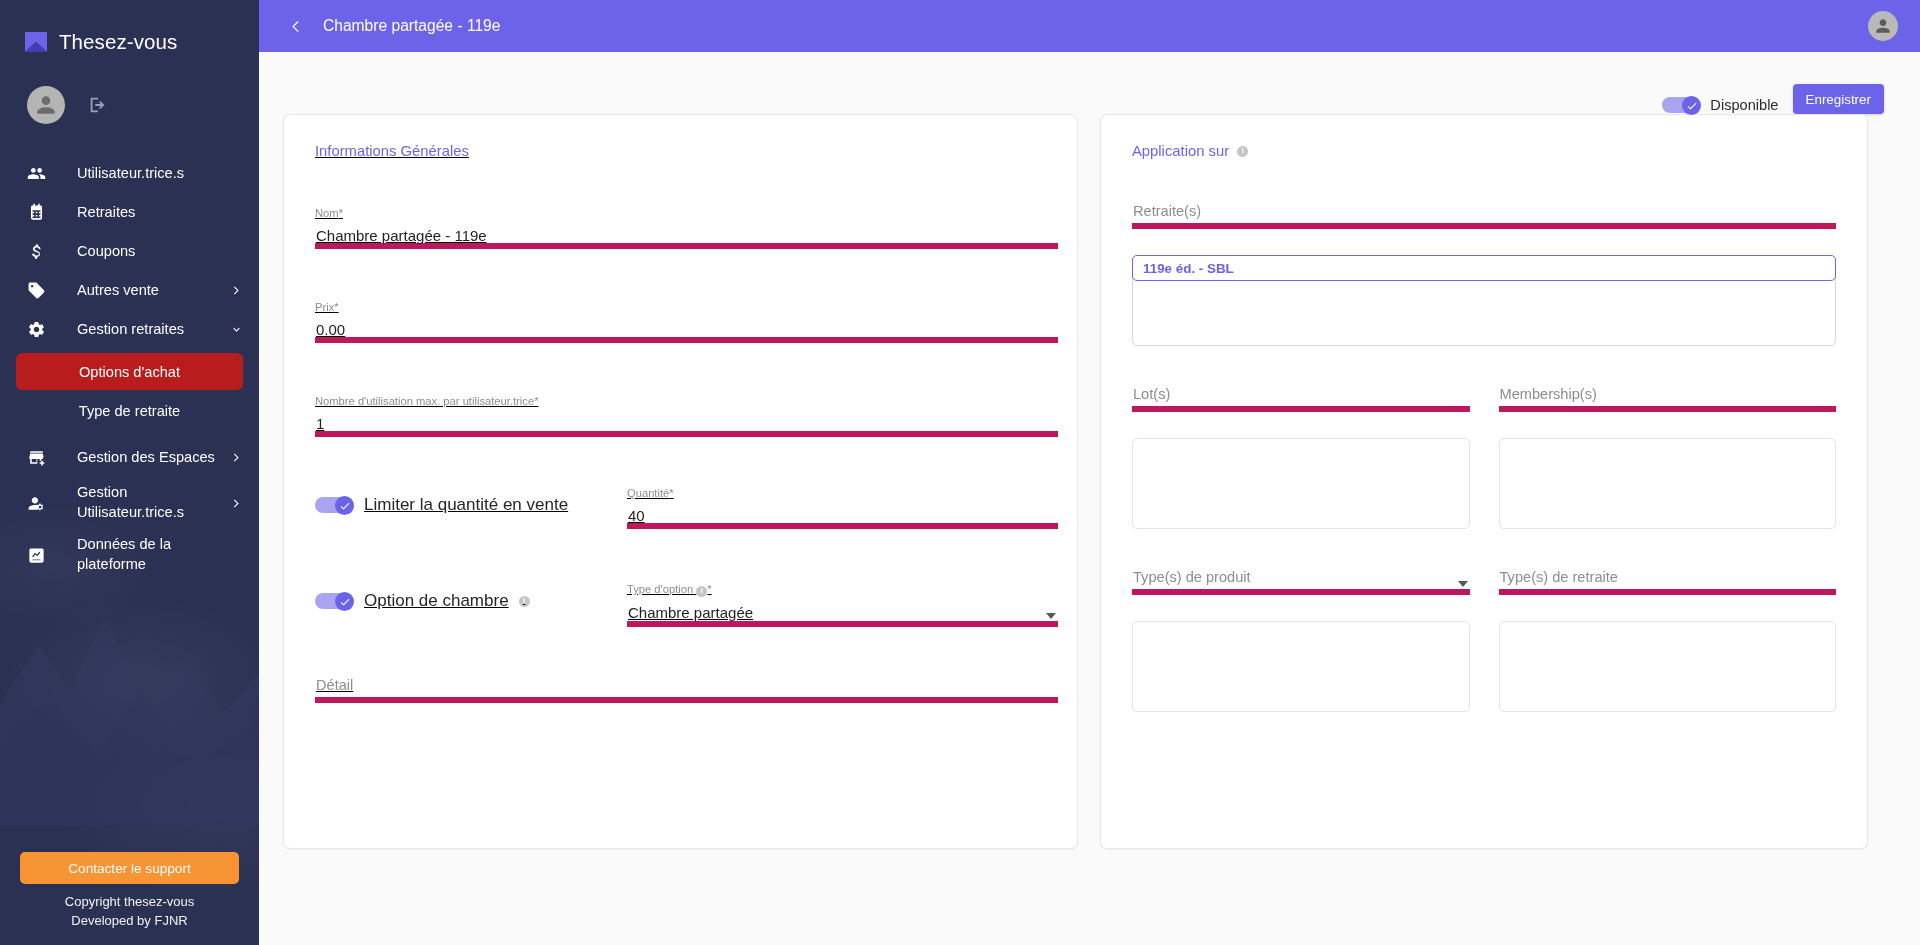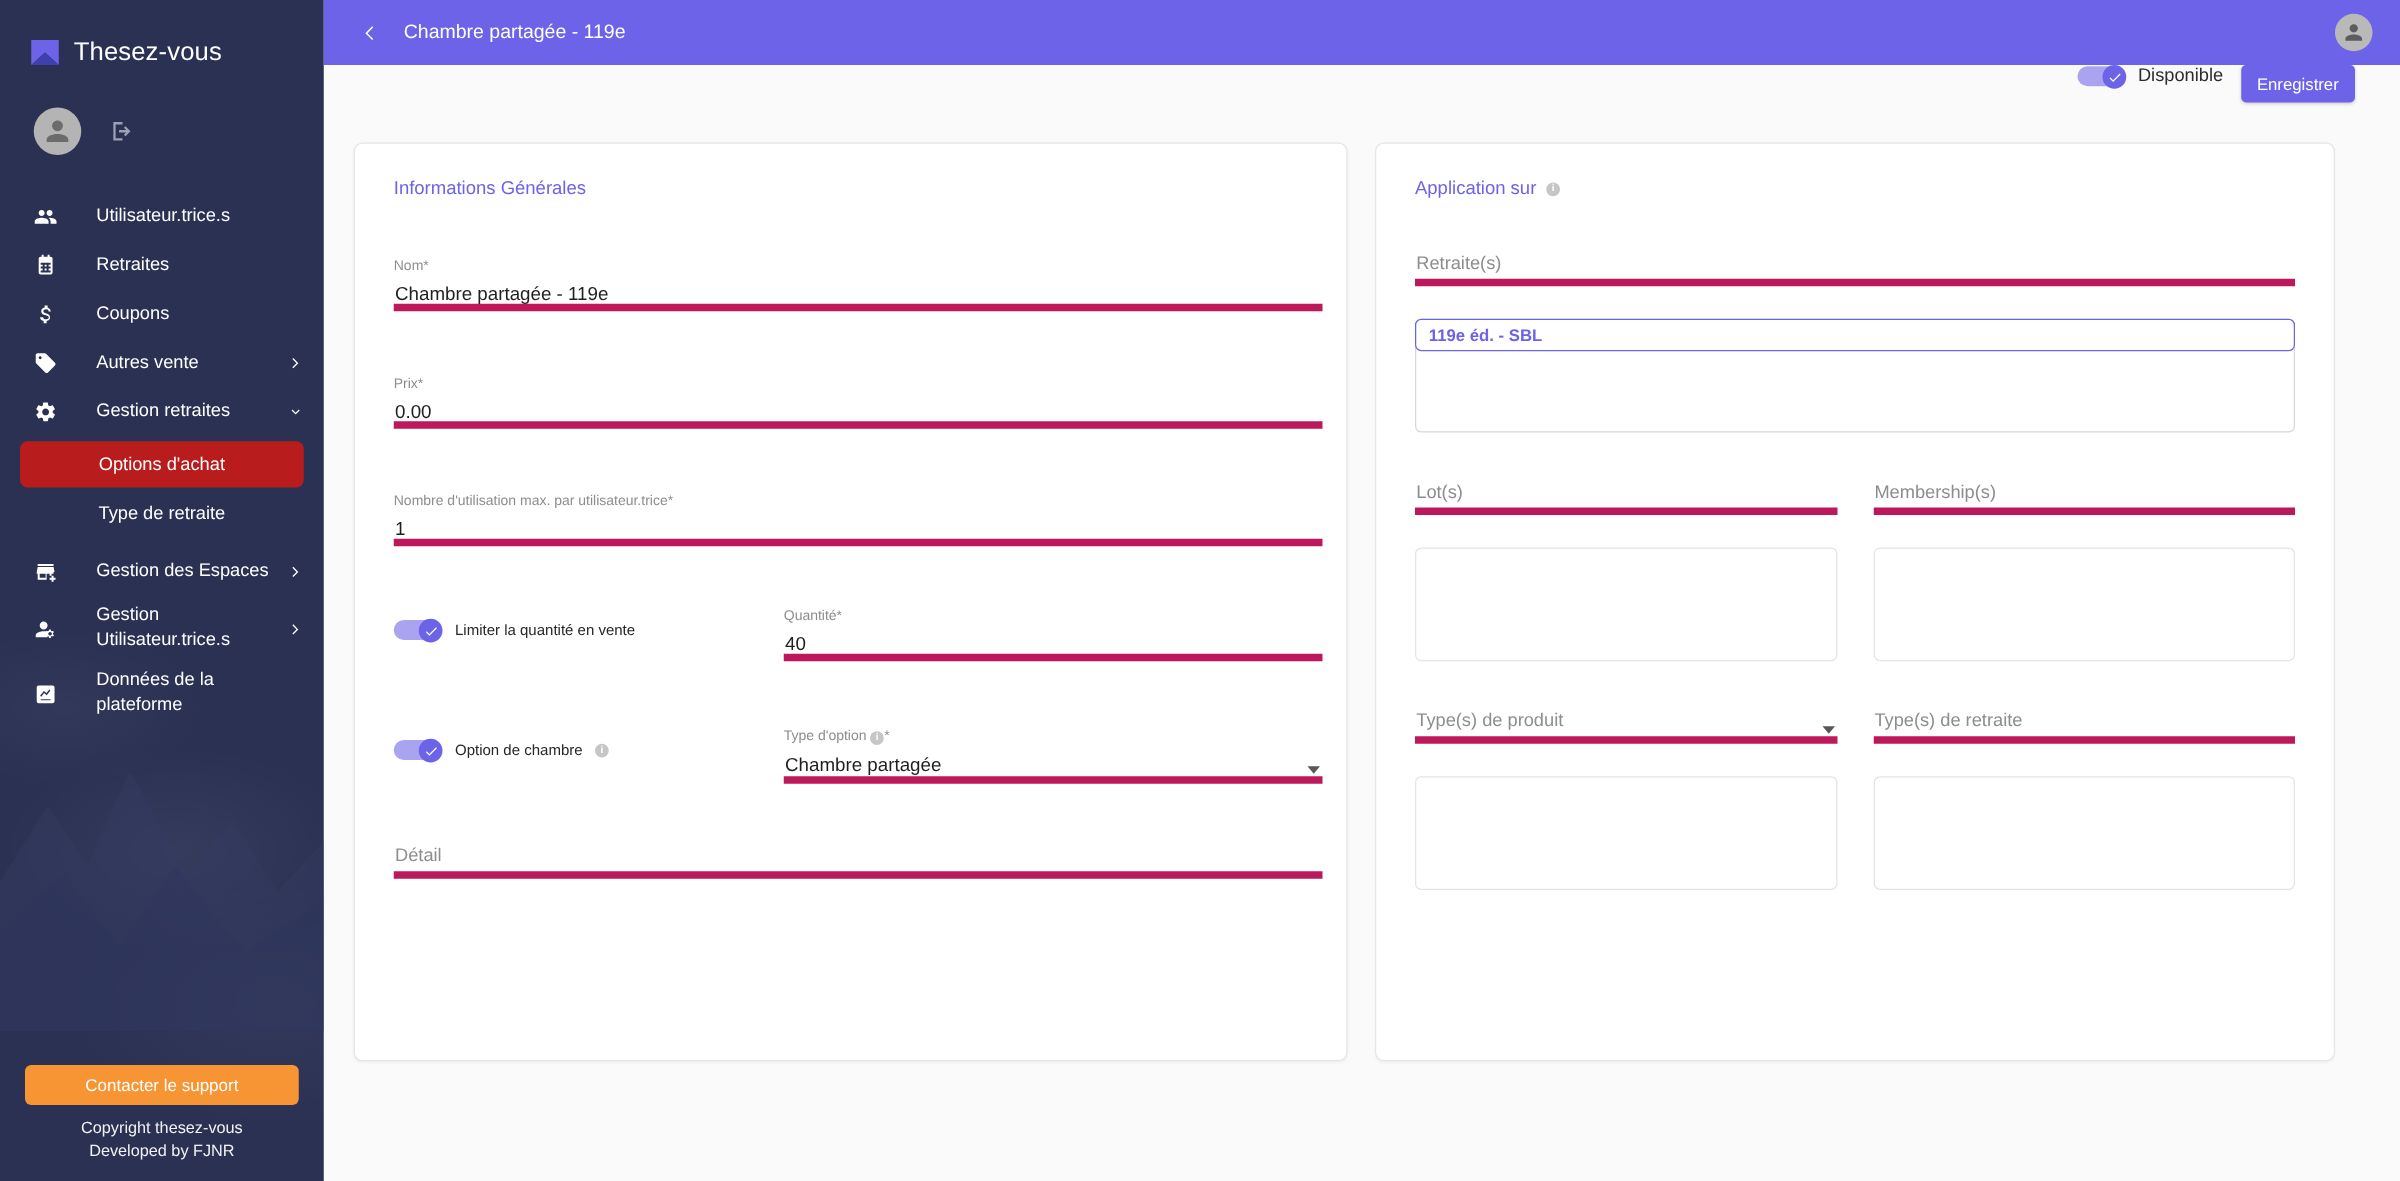--- a/index.html
+++ b/index.html
@@ -85,42 +85,42 @@
   }
   .back-btn { width: 22px; height: 22px; display: flex; align-items: center; justify-content: center; cursor: pointer; }
   .back-btn svg { width: 15px; height: 15px; fill: #fff; }
   .topbar-title { margin-left: 16px; font-size: 15.6px; color: #fff; }
   .topbar-spacer { flex: 1 1 auto; }
   .avatar-sm { width: 30px; height: 30px; border-radius: 50%; background: #b9b9b9; display: flex; align-items: center; justify-content: center; cursor: pointer; }
   .avatar-sm svg { width: 20px; height: 20px; fill: #5c5c5c; }
 
   .content { flex: 1 1 auto; padding: 0 24px; overflow: hidden; }
 
-  .action-row { display: flex; align-items: flex-start; justify-content: flex-end; gap: 14px; height: 62px; padding-right: 12px; }
+  .action-row { display: flex; align-items: flex-end; justify-content: flex-end; gap: 14px; height: 62px; padding-right: 12px; }
   .toggle-wrap { display: flex; align-items: center; gap: 9px; cursor: pointer; }
   .switch { position: relative; width: 39px; height: 18px; }
   .switch .track { position: absolute; left: 0; top: 1px; width: 34px; height: 16px; border-radius: 9px; background: #aaa4f0; }
   .switch .knob {
     position: absolute; right: 0; top: 0; width: 19px; height: 19px; border-radius: 50%;
     background: #6c63e8; display: flex; align-items: center; justify-content: center;
   }
   .switch .knob svg { width: 12px; height: 12px; fill: #fff; }
   .toggle-label { font-size: 14.6px; color: #2b2b2b; }
   .save-btn {
     background: #6c63e8; color: #fff; border: none; border-radius: 4px;
     height: 30px; padding: 0 13px; font-size: 13.4px; cursor: pointer;
     font-family: inherit; box-shadow: 0 1px 3px rgba(0,0,0,.18);
   }
 
   .panels { display: flex; gap: 22px; align-items: flex-start; }
   .card {
     background: #fff; border: 1px solid #e6e6e6; border-radius: 7px;
     box-shadow: 0 1px 2px rgba(0,0,0,.04);
   }
-  .card-left  { width: 795px; height: 735px; padding: 28px 19px 0 31px; }
+  .card-left  { width: 795px; height: 735px; padding: 28px 19px 0 31px; text-decoration: underline; }
   .card-right { width: 768px; height: 735px; padding: 28px 31px 0 31px; }
 
   .card-title { font-size: 14.8px; color: #6c63e8; }
   .title-row { display: flex; align-items: center; gap: 8px; }
 
   .info-dot {
     width: 11px; height: 11px; border-radius: 50%; background: #c6c6c6;
     display: inline-flex; align-items: center; justify-content: center;
     font-size: 8px; color: #fff; font-weight: bold; line-height: 1; flex: 0 0 11px;
   }
@@ -139,21 +139,21 @@
   .field .caret {
     position: absolute; right: 2px; bottom: 8px; width: 0; height: 0;
     border-left: 5px solid transparent; border-right: 5px solid transparent;
     border-top: 6px solid #585858;
   }
   .field.big-ph { padding-top: 0; }
   .field.big-ph .fv { font-size: 14.6px; color: #8d8d8d; height: 36px; line-height: 36px; }
 
   .switch-row { display: flex; align-items: flex-start; margin-top: 6px; }
   .switch-left { width: 312px; flex: 0 0 312px; display: flex; align-items: center; gap: 10px; padding-top: 26px; }
-  .switch-left .sl-label { font-size: 12px; color: #262626; }
+  .switch-left .sl-label { font-size: 17px; color: #262626; }
   .switch-right { flex: 1 1 auto; }
   .sel-field {
     border: 1px solid #d7d7d7; border-radius: 5px; background: #fff;
     height: 91px; position: relative; margin-top: 0;
   }
   .sel-field .sel-top {
     border: 1.6px solid #6c63e8; border-radius: 5px; height: 26px;
     display: flex; align-items: center; padding: 0 10px;
     position: absolute; left: -1px; top: -1px; right: -1px;
     background: #fff;

